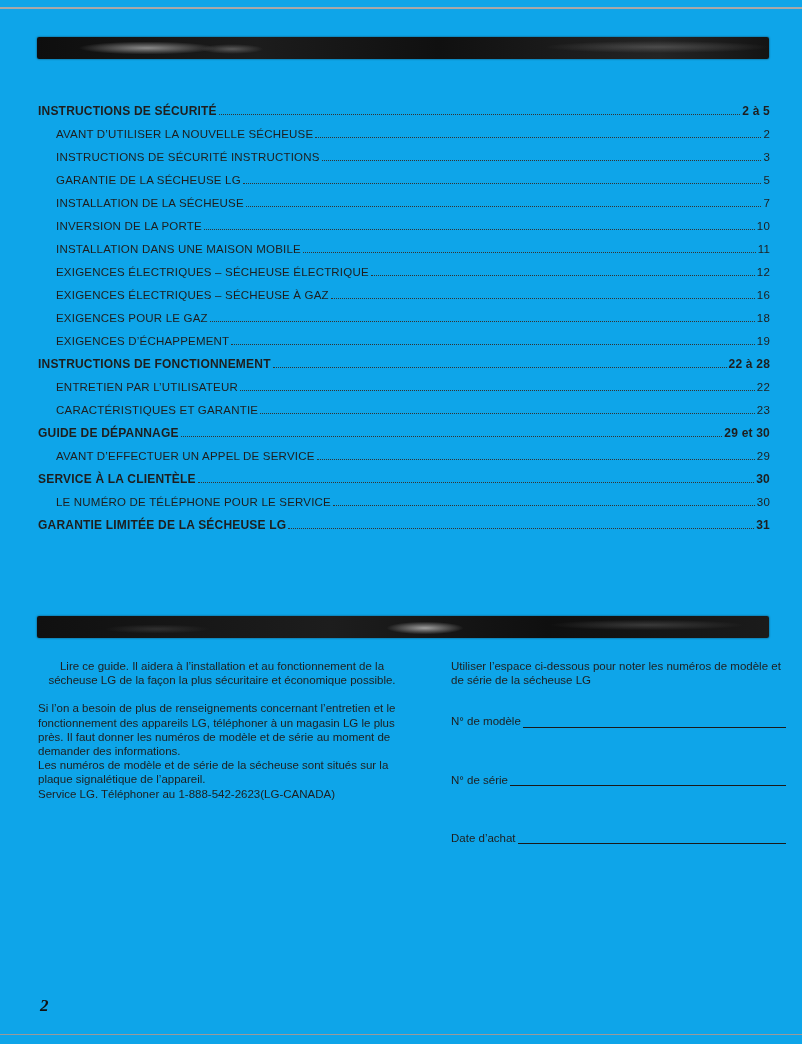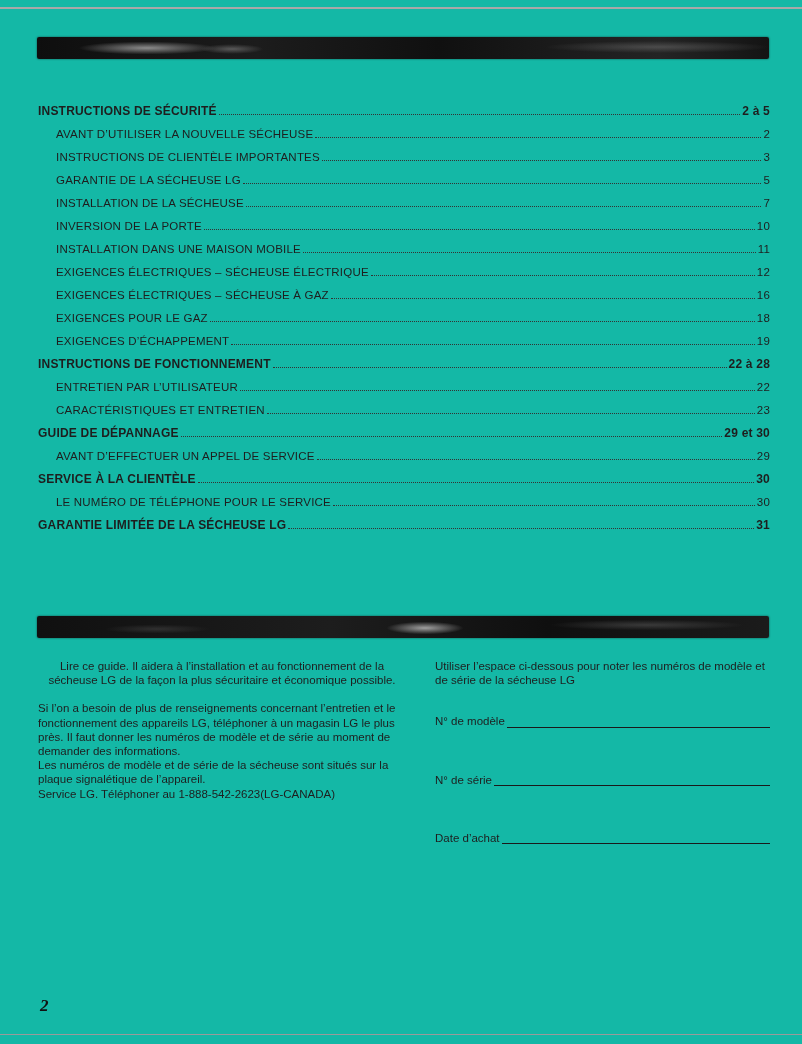--- a/index.html
+++ b/index.html
@@ -11,21 +11,21 @@
     width: 802px;
     height: 1044px;
     position: relative;
     overflow: hidden;
     font-family: "Liberation Sans", sans-serif;
     color: #1e1e1e;
   }
   .page {
     position: absolute;
     inset: 0;
-    background: #14b8a6;
+    background: #0ea5e9;
   }
 
   
   .rule-top {
     position: absolute;
     top: 7px; left: 0; width: 802px; height: 2px;
     background: #a8a8a8;
   }
   .rule-bottom {
     position: absolute;
@@ -95,21 +95,21 @@
     width: 368px;
     font-size: 11.5px;
     line-height: 14.2px;
   }
   .col-left p { margin: 0; }
   .col-left p.gap { margin-bottom: 14px; text-align: center; }
 
   .col-right {
     position: absolute;
     top: 659px;
-    left: 435px;
+    left: 451px;
     width: 335px;
     font-size: 11.5px;
     line-height: 14.2px;
   }
   .col-right .intro { margin: 0; }
   .field {
     display: flex;
     align-items: flex-end;
     white-space: nowrap;
   }
@@ -147,21 +147,21 @@
         <span class="toc-label">INSTRUCTIONS DE SÉCURITÉ</span>
         <span class="leader"></span>
         <span class="toc-page">2 à 5</span>
       </div>
     <div class="toc-row sub">
         <span class="toc-label">AVANT D’UTILISER LA NOUVELLE SÉCHEUSE</span>
         <span class="leader"></span>
         <span class="toc-page">2</span>
       </div>
     <div class="toc-row sub">
-        <span class="toc-label">INSTRUCTIONS DE CLIENTÈLE IMPORTANTES</span>
+        <span class="toc-label">INSTRUCTIONS DE SÉCURITÉ INSTRUCTIONS</span>
         <span class="leader"></span>
         <span class="toc-page">3</span>
       </div>
     <div class="toc-row sub">
         <span class="toc-label">GARANTIE DE LA SÉCHEUSE LG</span>
         <span class="leader"></span>
         <span class="toc-page">5</span>
       </div>
     <div class="toc-row sub">
         <span class="toc-label">INSTALLATION DE LA SÉCHEUSE</span>
@@ -202,21 +202,21 @@
         <span class="toc-label">INSTRUCTIONS DE FONCTIONNEMENT</span>
         <span class="leader"></span>
         <span class="toc-page">22 à 28</span>
       </div>
     <div class="toc-row sub">
         <span class="toc-label">ENTRETIEN PAR L’UTILISATEUR</span>
         <span class="leader"></span>
         <span class="toc-page">22</span>
       </div>
     <div class="toc-row sub">
-        <span class="toc-label">CARACTÉRISTIQUES ET ENTRETIEN</span>
+        <span class="toc-label">CARACTÉRISTIQUES ET GARANTIE</span>
         <span class="leader"></span>
         <span class="toc-page">23</span>
       </div>
     <div class="toc-row main">
         <span class="toc-label">GUIDE DE DÉPANNAGE</span>
         <span class="leader"></span>
         <span class="toc-page">29 et 30</span>
       </div>
     <div class="toc-row sub">
         <span class="toc-label">AVANT D’EFFECTUER UN APPEL DE SERVICE</span>

